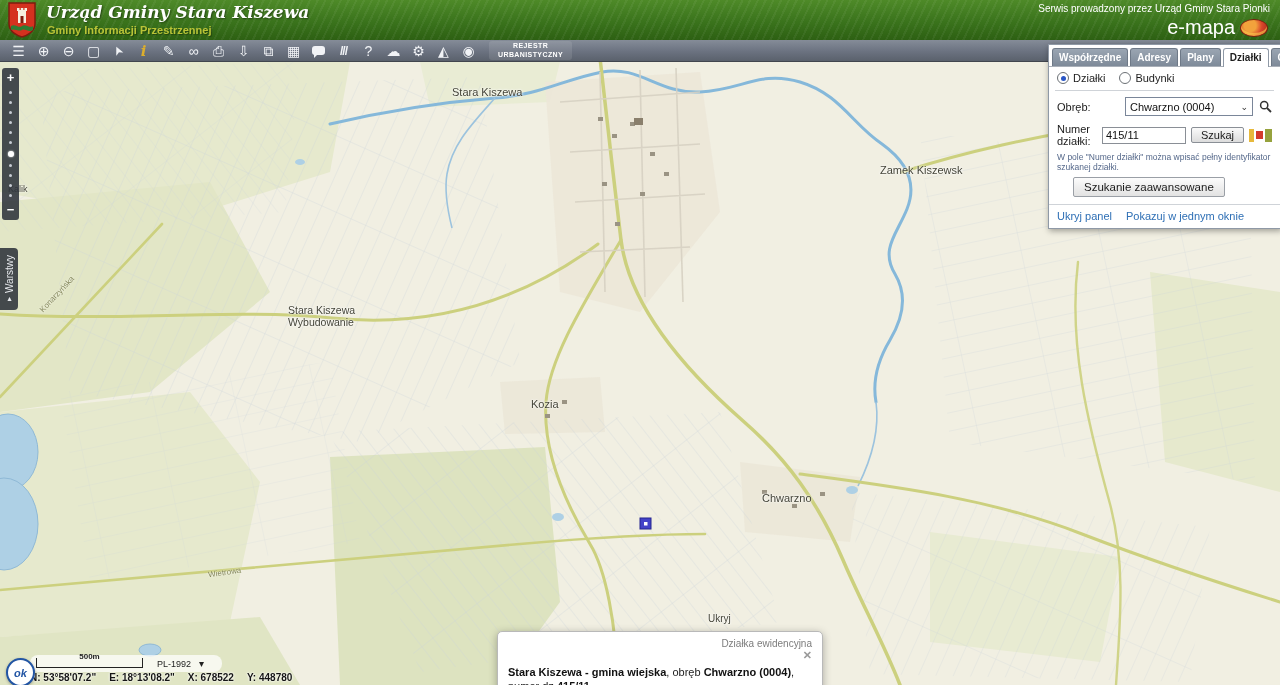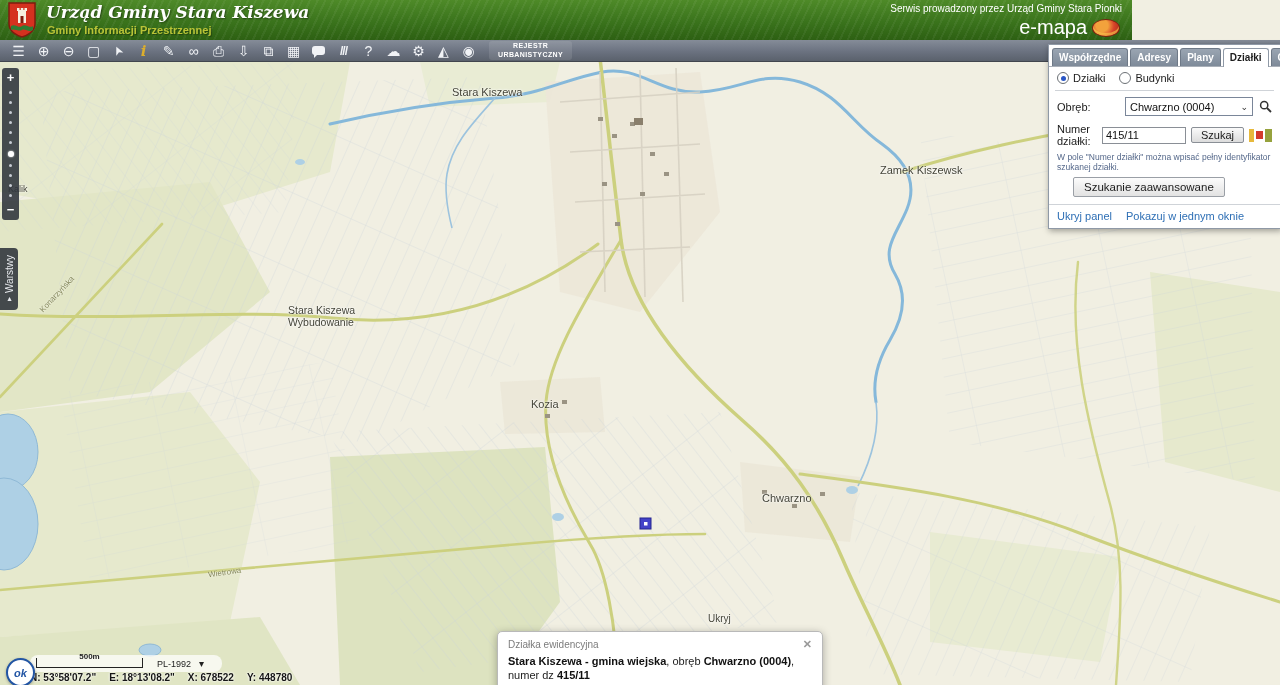--- a/index.html
+++ b/index.html
@@ -1,20 +1,20 @@
 <!DOCTYPE html>
 <html><head>
 <meta charset="utf-8">
 <style>
   html,body{margin:0;padding:0;background:#ddd;}
   .stage{position:relative;width:1280px;height:685px;overflow:hidden;
          font-family:"Liberation Sans",sans-serif;background:#f1efe2;}
 
   
-  .header{position:absolute;left:0;top:0;width:1132px;height:40px;
+  .header{position:absolute;left:0;top:0;width:1280px;height:40px;
     background:linear-gradient(180deg,#4e8a28 0%,#3a731c 55%,#2d6013 100%);}
   .header:after{content:"";position:absolute;inset:0;
     background:repeating-linear-gradient(115deg,rgba(255,255,255,.05) 0 2px,transparent 2px 7px);}
   .crest{position:absolute;left:7px;top:2px;width:30px;height:36px;z-index:2;}
   .h-title{position:absolute;left:46px;top:2px;z-index:2;color:#fff;
     font-family:"DejaVu Serif",serif;font-style:italic;font-weight:bold;font-size:17px;
     text-shadow:1px 1px 2px rgba(0,0,0,.45);}
   .h-sub{position:absolute;left:47px;top:24px;z-index:2;color:#b9c437;font-size:11px;font-weight:bold;
     text-shadow:1px 1px 1px rgba(0,0,0,.35);}
   .h-note{position:absolute;right:10px;top:3px;z-index:2;color:#fff;font-size:10px;}
@@ -87,21 +87,21 @@
   .sw3{width:7px;height:13px;background:#96a23d;}
   .phint{padding:3px 8px 1px 8px;font-size:8.5px;color:#55688a;}
   .padv{margin:4px 8px 2px 24px;padding:3px 10px;font-size:11.5px;color:#1b1b1b;cursor:pointer;display:inline-block;
     background:linear-gradient(180deg,#fcfcfc,#e2e2e2);border:1px solid #9a9fa6;border-radius:2px;}
   .pfoot{border-top:1px solid #cfd3d8;margin-top:5px;padding:5px 8px 6px 8px;display:flex;gap:14px;}
   .plink{color:#2e6fb5;cursor:pointer;font-size:11px;}
 
   
   .popup{position:absolute;left:497px;top:631px;width:304px;background:#fff;border:1px solid #b9b9b9;
     border-radius:5px;box-shadow:0 2px 8px rgba(0,0,0,.30);padding:6px 10px 8px 10px;z-index:9;font-size:11px;}
-  .pp-head{display:flex;justify-content:space-between;align-items:center;color:#7c7c7c;font-size:10px;}
+  .pp-head{display:flex;justify-content:space-between;align-items:flex-end;color:#7c7c7c;font-size:10px;flex-direction:column;}
   .pp-close{color:#9a9a9a;font-size:11px;font-weight:bold;cursor:pointer;}
   .pp-main{margin-top:3px;color:#222;line-height:1.3;}
   .pp-main b{color:#111;}
   .pp-id{margin-top:2px;color:#8e8e8e;font-size:10px;}
 
   
   .okbadge{position:absolute;left:6px;top:658px;width:25px;height:25px;border-radius:50%;background:#fff;
     border:2px solid #2255a4;color:#2255a4;display:flex;align-items:center;justify-content:center;
     font-weight:bold;font-style:italic;font-size:11px;z-index:9;cursor:pointer;box-shadow:0 1px 3px rgba(0,0,0,.3);}
   .scalewrap{position:absolute;left:30px;top:655px;width:192px;height:17px;background:rgba(255,255,255,.72);

